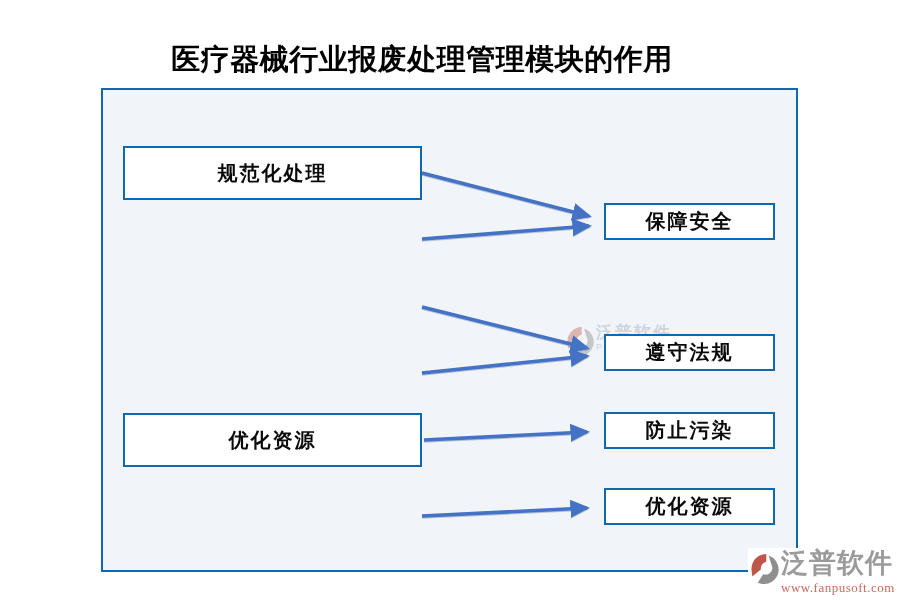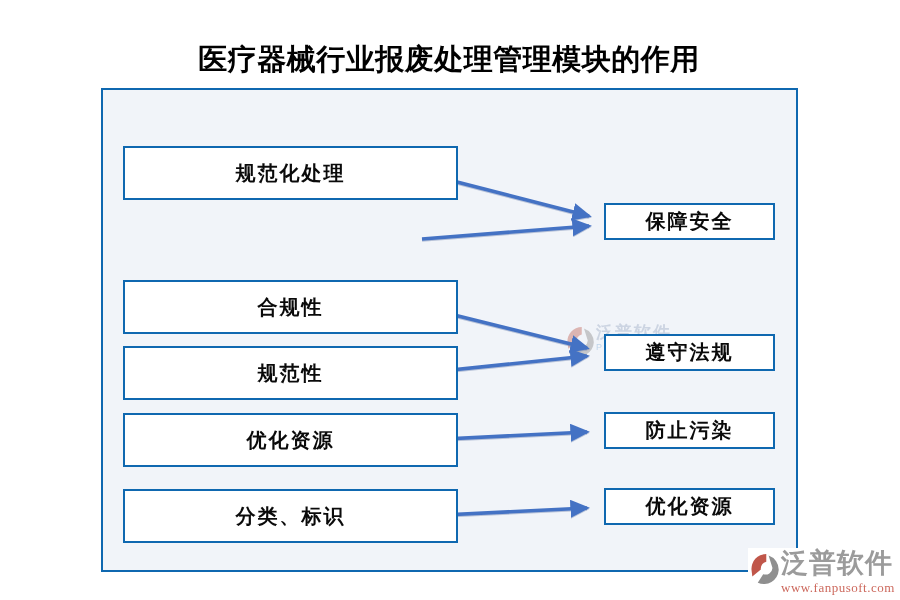--- a/index.html
+++ b/index.html
@@ -12,21 +12,20 @@
   .stage { position: relative; width: 900px; height: 600px; }
 
   .title {
     position: absolute;
     left: 0; top: 40px; width: 844px;
     text-align: center;
     font-size: 29px;
     font-weight: bold;
     color: #000000;
     letter-spacing: 0.5px;
-    margin-left: 27px;
   }
 
   .panel {
     position: absolute;
     left: 101px; top: 88px;
     width: 697px; height: 484px;
     box-sizing: border-box;
     border: 2px solid #0f68b0;
     background: #f1f4f9;
   }
@@ -37,21 +36,21 @@
     border: 2px solid #0f68b0;
     background: #ffffff;
     display: flex;
     align-items: center;
     justify-content: center;
     font-size: 20px;
     font-weight: 600;
     color: #0a0a0a;
     letter-spacing: 2px;
   }
-  .lbox { left: 123px; width: 335px; height: 54px; }
+  .lbox { left: 123px; width: 299px; height: 54px; }
   .rbox { left: 604px; width: 171px; height: 37px; justify-content: center; }
 
   .arrows { position: absolute; left: 0; top: 0; pointer-events: none; }
   .arrows line { filter: drop-shadow(0 1.5px 0.6px rgba(110,130,175,0.45)); }
 
   .wm-center {
     position: absolute;
     left: 566px; top: 318px;
     display: flex; align-items: flex-start;
     opacity: 0.5;
@@ -114,31 +113,22 @@
     <line x1="422" y1="239" x2="589" y2="226" stroke="#4472c4" stroke-width="3.6" marker-end="url(#ah)"></line>
     <line x1="422" y1="307" x2="587" y2="348" stroke="#4472c4" stroke-width="3.6" marker-end="url(#ah)"></line>
     <line x1="422" y1="373" x2="587" y2="356" stroke="#4472c4" stroke-width="3.6" marker-end="url(#ah)"></line>
     <line x1="424" y1="440" x2="587" y2="432" stroke="#4472c4" stroke-width="3.6" marker-end="url(#ah)"></line>
     <line x1="422" y1="516" x2="587" y2="508" stroke="#4472c4" stroke-width="3.6" marker-end="url(#ah)"></line>
   </svg>
 
   <div class="node lbox" style="top:146px">
     <span>规范化处理</span>
   </div>
-  <div class="node lbox" style="top:280px">
-    <span>合规性</span>
-  </div>
-  <div class="node lbox" style="top:346px">
-    <span>规范性</span>
-  </div>
   <div class="node lbox" style="top:413px">
     <span>优化资源</span>
-  </div>
-  <div class="node lbox" style="top:489px">
-    <span>分类、标识</span>
   </div>
 
   <div class="node rbox" style="top:203px">
     <span>保障安全</span>
   </div>
   <div class="node rbox" style="top:412px">
     <span>防止污染</span>
   </div>
   <div class="node rbox" style="top:334px">
     <span>遵守法规</span>

